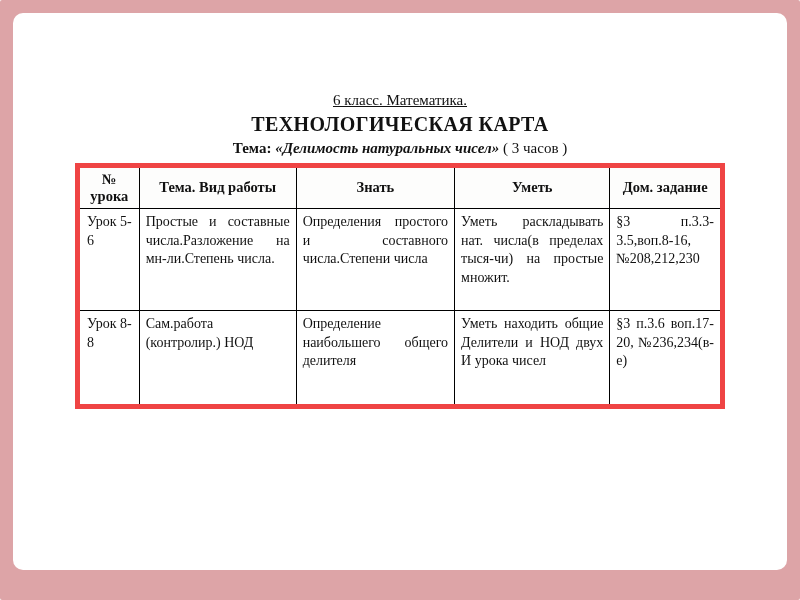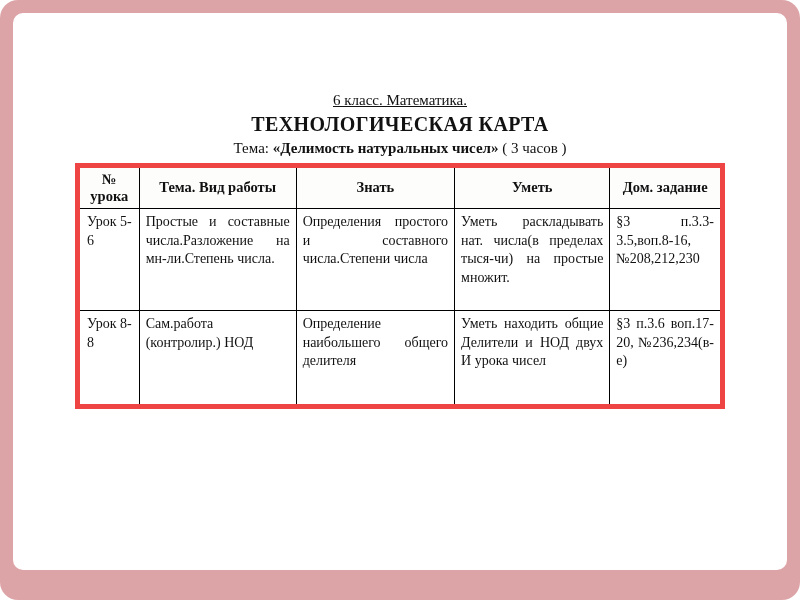--- a/index.html
+++ b/index.html
@@ -8,21 +8,21 @@
     background: #ffffff;
     font-family: "Liberation Serif", serif;
     color: #111111;
     position: relative;
     overflow: hidden;
   }
   .frame {
     position: absolute;
     inset: 0;
     background: var(--frame-color, #dda4a7);
-    border-radius: 18px;
+    border-radius: 2px;
   }
   .card {
     position: absolute;
     left: 13px;
     top: 13px;
     right: 13px;
     bottom: 30px;
     background: #ffffff;
     border-radius: 10px;
   }
@@ -38,22 +38,22 @@
   .title-main {
     font-size: 20px;
     font-weight: bold;
     letter-spacing: 0.4px;
     margin-top: 2px;
   }
   .title-theme {
     font-size: 15px;
     margin-top: 2px;
   }
-  .title-theme .bold { font-weight: normal; }
-  .title-theme .bold-italic { font-weight: bold; }
+  .title-theme .bold { font-weight: bold; }
+  .title-theme .bold-italic { font-weight: bold; font-style: italic; }
   table.techmap {
     width: 650px;
     margin: 5px auto 0;
     border-collapse: collapse;
     border: 5px solid #ef4444;
     font-size: 14px;
   }
   table.techmap th, table.techmap td {
     border: 1px solid #000;
   }

